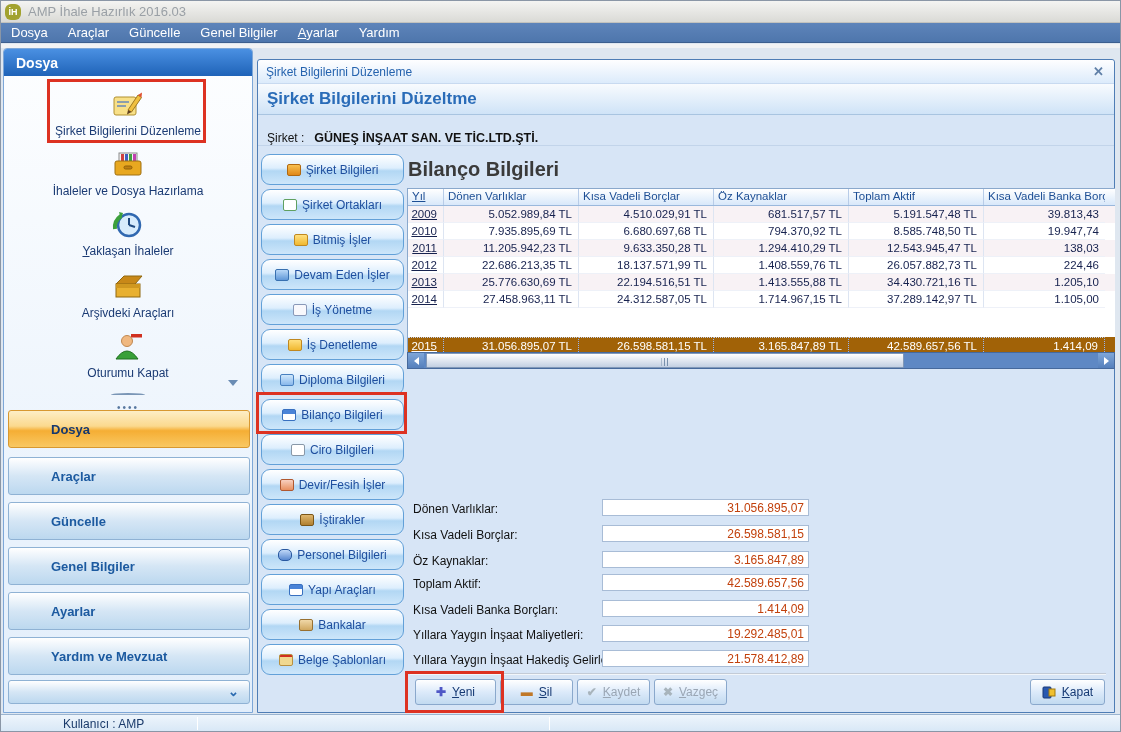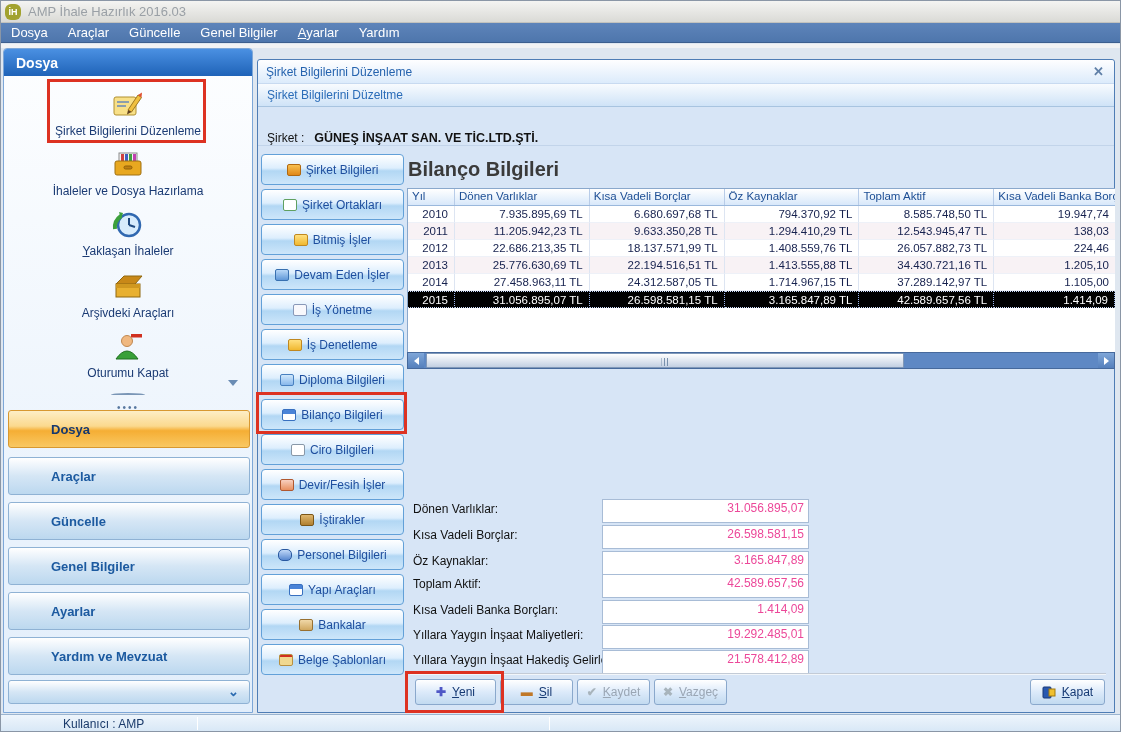--- a/index.html
+++ b/index.html
@@ -48,28 +48,28 @@
     background:linear-gradient(#eef5fc,#d7e7f6);border-top:1px solid #9ab4d0;font-size:12px;color:#1a3a6a;}
   .statusbar .usr{position:absolute;left:62px;top:2px;}
   .statusbar .sep{position:absolute;top:2px;width:1px;height:13px;background:#aabccf;border-right:1px solid #fff;}
   
   .dialog{position:absolute;left:256px;top:58px;width:858px;height:654px;background:#d7e5f6;
     border:1px solid #4f7db5;border-radius:3px 3px 0 0;}
   .dlg-titlebar{position:absolute;left:0;top:0;right:0;height:24px;
     background:linear-gradient(#fefeff,#dcebfb);border-bottom:1px solid #c8daf0;border-radius:3px 3px 0 0;
     color:#2563ae;font-size:12px;display:flex;align-items:center;padding-left:8px;}
   .dlg-close{position:absolute;right:10px;top:4px;color:#6080a8;font-weight:bold;font-size:13px;cursor:pointer;}
-  .dlg-heading{position:absolute;left:0;top:24px;right:0;height:23px;
+  .dlg-heading{position:absolute;left:0;top:24px;right:0;height:31px;
     background:linear-gradient(#f8fbfe,#cfe3f7);border-bottom:1px solid #a8c4e0;
-    color:#2a6cb8;font-weight:normal;font-size:12px;display:flex;align-items:center;padding-left:9px;}
+    color:#2a6cb8;font-weight:bold;font-size:17px;display:flex;align-items:center;padding-left:9px;}
   .dlg-company{position:absolute;left:0;top:55px;right:0;height:31px;display:flex;align-items:flex-end;
     padding-left:9px;font-size:12px;color:#111;border-bottom:1px solid #c2d4ea;}
   .dlg-company b{margin-left:10px;font-size:12.5px;}
   
-  .dnav{position:absolute;left:3px;width:143px;height:31px;border:1px solid #62a0d8;border-radius:4px;
+  .dnav{position:absolute;left:3px;width:143px;height:31px;border:1px solid #62a0d8;border-radius:9px;
     background:linear-gradient(180deg,#ffffff,#ddeefd 45%,#b2d7f4 55%,#cde6fa);
     color:#1e4e9e;font-size:12px;display:flex;align-items:center;justify-content:center;cursor:pointer;white-space:nowrap;}
   .nvic{width:14px;height:12px;border-radius:2px;display:inline-block;margin-right:5px;flex:0 0 auto;}
   .i1{background:linear-gradient(#f8c050,#e08818);border:1px solid #b06810;}
   .i2{background:#fff;border:1px solid #60a060;}
   .i3{background:linear-gradient(#ffe080,#f0b830);border:1px solid #c08820;}
   .i4{background:linear-gradient(#b8d8f8,#6098d8);border:1px solid #3870b0;}
   .i5{background:#f8f8fc;border:1px solid #8898b8;}
   .i6{background:linear-gradient(#ffe080,#f0b830);border:1px solid #c08820;}
   .i7{background:linear-gradient(#d0e8fc,#88b8ec);border:1px solid #4880c0;}
@@ -84,40 +84,40 @@
   
   .sec-title{position:absolute;left:150px;top:98px;font-size:20px;font-weight:bold;color:#3a3a3a;}
   
   .tbl{position:absolute;left:149px;top:128px;width:708px;height:181px;background:#fff;
     border:1px solid #8aa8cc;border-right:none;}
   .trow,.thead{display:flex;height:17px;}
   .thead{background:linear-gradient(#ffffff,#d8e8fa);border-bottom:1px solid #9ab8dc;color:#1d4e94;}
   .th{font-size:11.5px;padding:1px 0 0 4px;border-right:1px solid #b8cce8;white-space:nowrap;overflow:hidden;}
   .td{font-size:11.5px;line-height:16px;text-align:right;padding-right:6px;
     border-right:1px solid #dde5f2;border-bottom:1px solid #eef1f8;white-space:nowrap;overflow:hidden;color:#16214e;}
-  .c0{width:47px;} .c1{width:135px;} .c2{width:135px;} .c3{width:135px;} .c4{width:135px;} .c5{width:121px;border-right:none;}
+  .c0{width:36px;text-decoration:underline;} .c1{width:135px;} .c2{width:135px;} .c3{width:135px;} .c4{width:135px;} .c5{width:121px;border-right:none;}
   .trow.alt{background:#f8f2f5;}
-  .trow.sel{background:#000000;}
+  .trow.sel{background:#a16207;margin-top:29px;}
   .trow.sel .td{color:#fff;border-right:1px dotted #9ab4ec;border-bottom:1px dotted #c8d8f8;border-top:1px dotted #c8d8f8;}
   
   .hscroll{position:absolute;left:149px;top:292px;width:708px;height:17px;background:#5e88c4;
     border:1px solid #46699c;display:flex;}
   .hs-arrow{width:16px;height:100%;background:linear-gradient(#7fa6d8,#5580bc);display:flex;align-items:center;justify-content:center;}
   .hs-arrow .tri-l{width:0;height:0;border-top:4px solid transparent;border-bottom:4px solid transparent;border-right:5px solid #fff;}
   .hs-arrow .tri-r{width:0;height:0;border-top:4px solid transparent;border-bottom:4px solid transparent;border-left:5px solid #fff;}
   .hs-thumb{margin-left:2px;width:478px;height:100%;background:linear-gradient(#ffffff,#c2cfe2);
     border:1px solid #8098b8;border-radius:1px;position:relative;}
   .hs-grip{position:absolute;left:50%;top:4px;width:7px;height:8px;transform:translateX(-50%);
     background:repeating-linear-gradient(90deg,#7890ac 0 1px,transparent 1px 3px);}
   .hs-spacer{flex:1;}
   
   .frow{position:absolute;height:18px;}
   .flabel{position:absolute;left:155px;font-size:12px;color:#111;top:2px;white-space:nowrap;}
-  .finput{position:absolute;left:344px;height:24px;background:#fff;border:1px solid #a8bcd6;
-    font-size:12px;color:#ec4899;text-align:right;padding:1px 4px 0 0;} .w-big{width:207px;}
+  .finput{position:absolute;left:344px;height:17px;background:#fff;border:1px solid #a8bcd6;
+    font-size:12px;color:#c2410c;text-align:right;padding:1px 4px 0 0;} .w-big{width:207px;}
   
   .btnsep{position:absolute;left:152px;right:8px;top:613px;height:1px;background:#c3cbd6;box-shadow:0 1px 0 #f2f6fa;}
   .btn{position:absolute;top:619px;height:26px;border:1px solid #8aa8cc;border-radius:3px;
     background:linear-gradient(#ffffff,#dceafa 50%,#c2daf0);color:#163a74;font-size:12px;
     display:flex;align-items:center;justify-content:center;gap:6px;cursor:pointer;}
   .btn.disabled{color:#9aa6b4;cursor:default;}
   .bic{font-size:12px;font-weight:bold;line-height:12px;}
   .bic.plus{color:#4f57c6;} .bic.minus{color:#c07828;} .bic.gray{color:#a8b4bc;}
   
   .redrect{position:absolute;border:3px solid #dd3222;pointer-events:none;z-index:50;}
@@ -291,20 +291,28 @@
     <div class="sec-title">Bilanço Bilgileri</div>
 
     <div class="tbl">
       <div class="thead">
         <div class="th c0">Yıl</div>
         <div class="th c1">Dönen Varlıklar</div>
         <div class="th c2">Kısa Vadeli Borçlar</div>
         <div class="th c3">Öz Kaynaklar</div>
         <div class="th c4">Toplam Aktif</div>
         <div class="th c5">Kısa Vadeli Banka Borçları</div>
+      </div>
+      <div class="trow alt">
+        <div class="td c0">2009</div>
+          <div class="td c1">5.052.989,84 TL</div>
+          <div class="td c2">4.510.029,91 TL</div>
+          <div class="td c3">681.517,57 TL</div>
+          <div class="td c4">5.191.547,48 TL</div>
+          <div class="td c5">39.813,43</div>
       </div>
       <div class="trow">
         <div class="td c0">2010</div>
           <div class="td c1">7.935.895,69 TL</div>
           <div class="td c2">6.680.697,68 TL</div>
           <div class="td c3">794.370,92 TL</div>
           <div class="td c4">8.585.748,50 TL</div>
           <div class="td c5">19.947,74</div>
       </div>
       <div class="trow alt">

